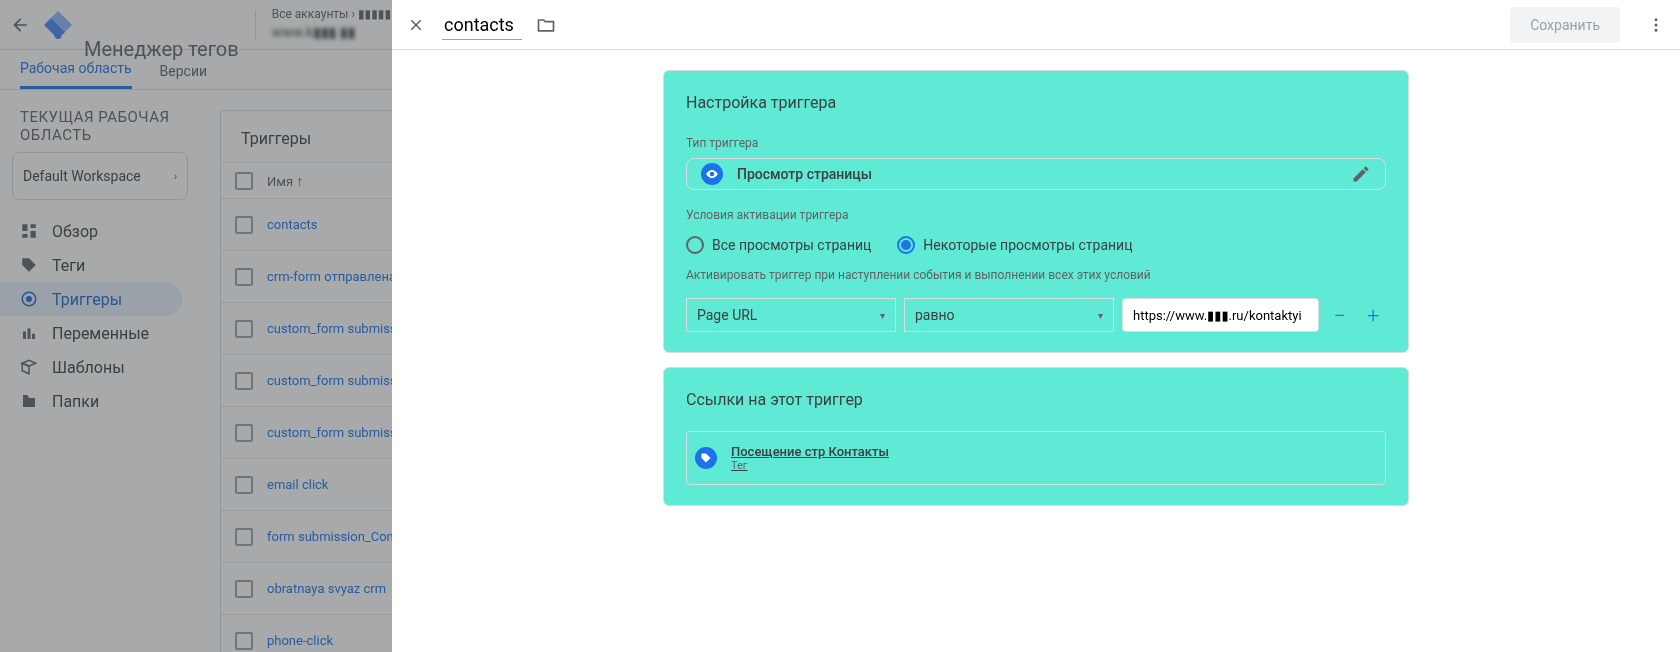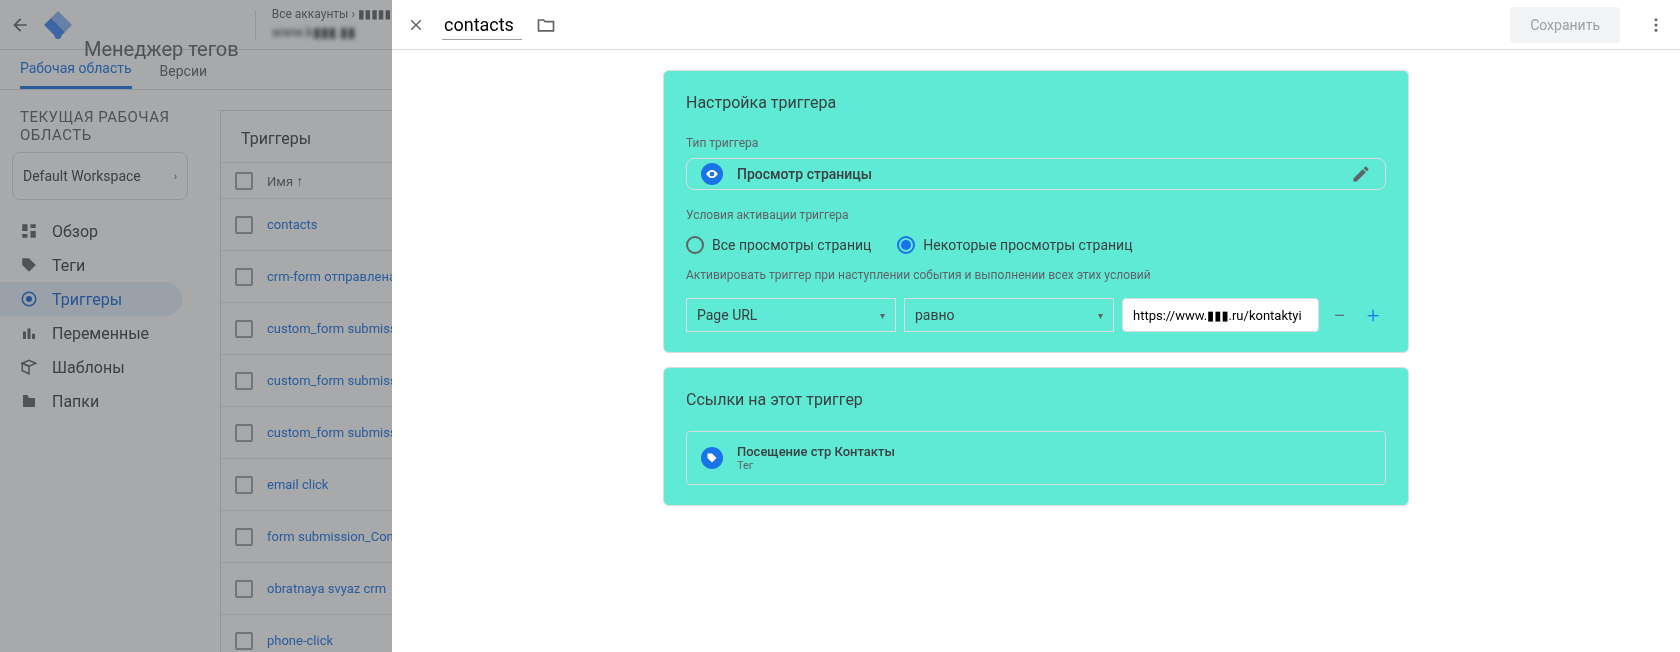--- a/index.html
+++ b/index.html
@@ -67,21 +67,21 @@
   .rdot.on { border-color: #1a73e8; }
   .rdot.on::after { content: ""; width: 10px; height: 10px; background: #1a73e8; border-radius: 50%; }
 
   .cond-row { display: flex; align-items: center; gap: 8px; padding: 8px 22px 20px; }
   .dd { border: 1px solid #dadce0; border-radius: 0; height: 34px; display: flex; align-items: center; padding: 0 10px; font-size: 14px; cursor: pointer; min-width: 210px; justify-content: space-between; }
   .dd:nth-child(2) { min-width: 210px; }
   .val-input { border: 1px solid #dadce0; border-radius: 4px; height: 34px; padding: 0 10px; font-size: 13px; width: 212px; }
   .iconbtn { width: 28px; height: 28px; display: flex; align-items: center; justify-content: center; color: #5f6368; cursor: pointer; font-size: 22px; font-weight: 300; }
   .iconbtn.plus { color: #1a73e8; }
 
-  .ref-box { margin: 8px 22px 20px; border: 1px solid #dadce0; border-radius: 4px; padding: 12px 14px; display: flex; align-items: center; gap: 14px; }
+  .ref-box { margin: 8px 22px 20px; border: 1px solid #dadce0; border-radius: 4px; padding: 12px 8px; display: flex; align-items: center; gap: 14px; text-decoration: underline; }
   .tag-badge { width: 22px; height: 22px; border-radius: 50%; background: #1a73e8; display: flex; align-items: center; justify-content: center; }
   .tag-badge svg { fill: #fff; width: 12px; height: 12px; }
   .ref-text .t1 { font-size: 13px; font-weight: 500; }
   .ref-text .t2 { font-size: 11px; color: #5f6368; }
 
   .caret { font-size: 10px; color: #5f6368; }
 </style>
 </head>
 <body>
 

